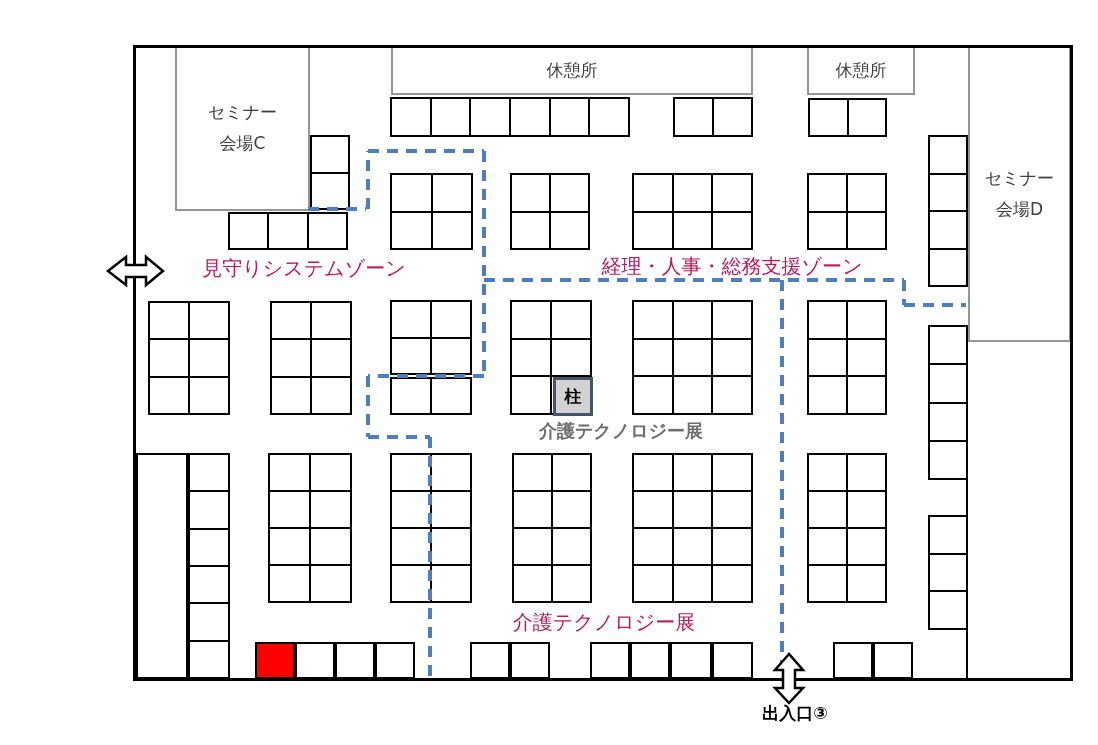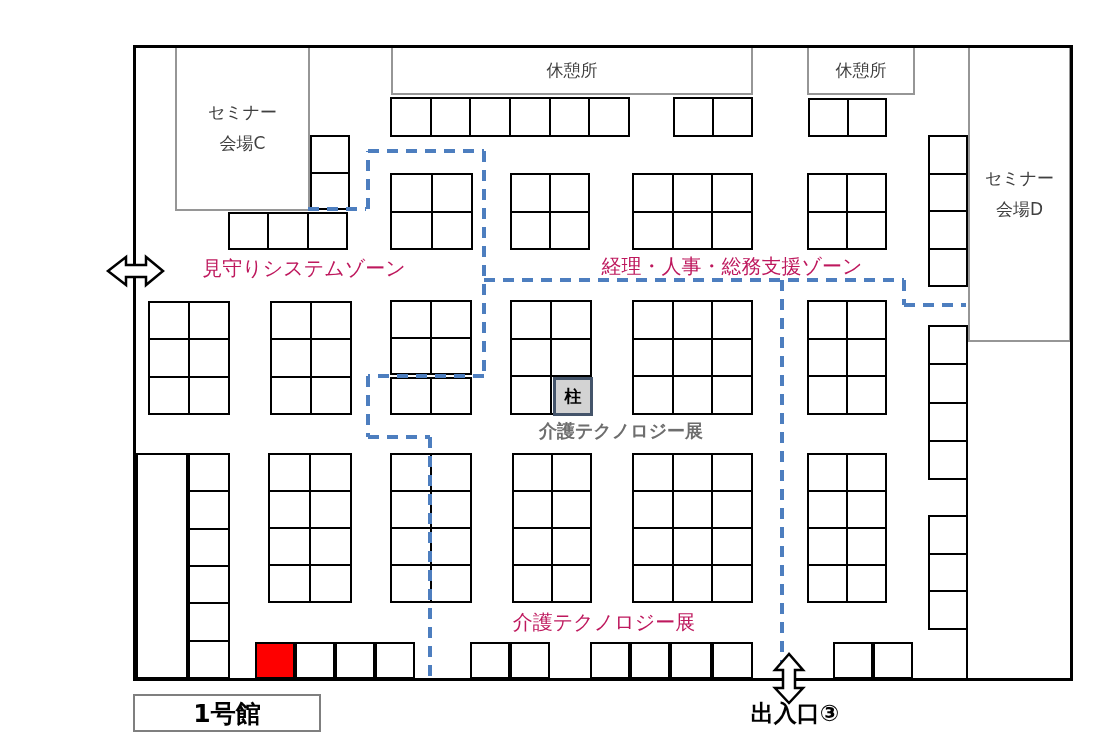--- a/index.html
+++ b/index.html
@@ -33,21 +33,21 @@
   #overlay{position:absolute;left:0;top:0;width:1098px;height:745px;pointer-events:none}
   .route{stroke:var(--route,#4d7ebf);stroke-width:4;stroke-dasharray:11 8;fill:none}
   .arrow{fill:#fff;stroke:#000;stroke-width:2.5;stroke-linejoin:miter}
 
   .label{position:absolute;transform:translate(-50%,-50%);white-space:nowrap}
   .zone{color:#be185d;font-size:20px}
   #zone-monitoring{left:304px;top:268px}
   #zone-admin{left:732px;top:266px}
   #zone-care-system{left:604px;top:622px}
   #exhibition-title{left:621px;top:431px;color:#6e6e6e;font-size:18px;font-weight:bold}
-  #exit-label{left:795px;top:713px;font-size:23px;font-weight:bold}
+  #exit-label{left:795px;top:713px;font-size:17px;font-weight:bold}
 
   #building2-label{position:absolute;left:6px;top:243px;width:112px;text-align:center;
                    font-weight:bold;font-size:20px;line-height:28px}
   #building1-box{position:absolute;left:133px;top:694px;width:188px;height:38px;
                  border:2px solid #7f7f7f;background:#fff;display:flex;
                  align-items:center;justify-content:center;font-weight:bold;font-size:25px}
 </style>
 </head>
 <body>
 
@@ -320,17 +320,14 @@
       <polygon points="789,654 775,670 783,670 783,688 775,688 789,703 803,688 795,688 795,670 803,670" class="arrow"></polygon>
     </svg>
 
   <div class="label zone" id="zone-monitoring">見守りシステムゾーン</div>
   <div class="label zone" id="zone-admin">経理・人事・総務支援ゾーン</div>
   <div class="label zone" id="zone-care-system">介護テクノロジー展</div>
   <div class="label" id="exhibition-title">介護テクノロジー展</div>
   <div class="label" id="exit-label">出入口③</div>
 
 
-  <div id="building1-box">
-    <span>1号館</span>
-  </div>
 
 </div>
 
 </body></html>

